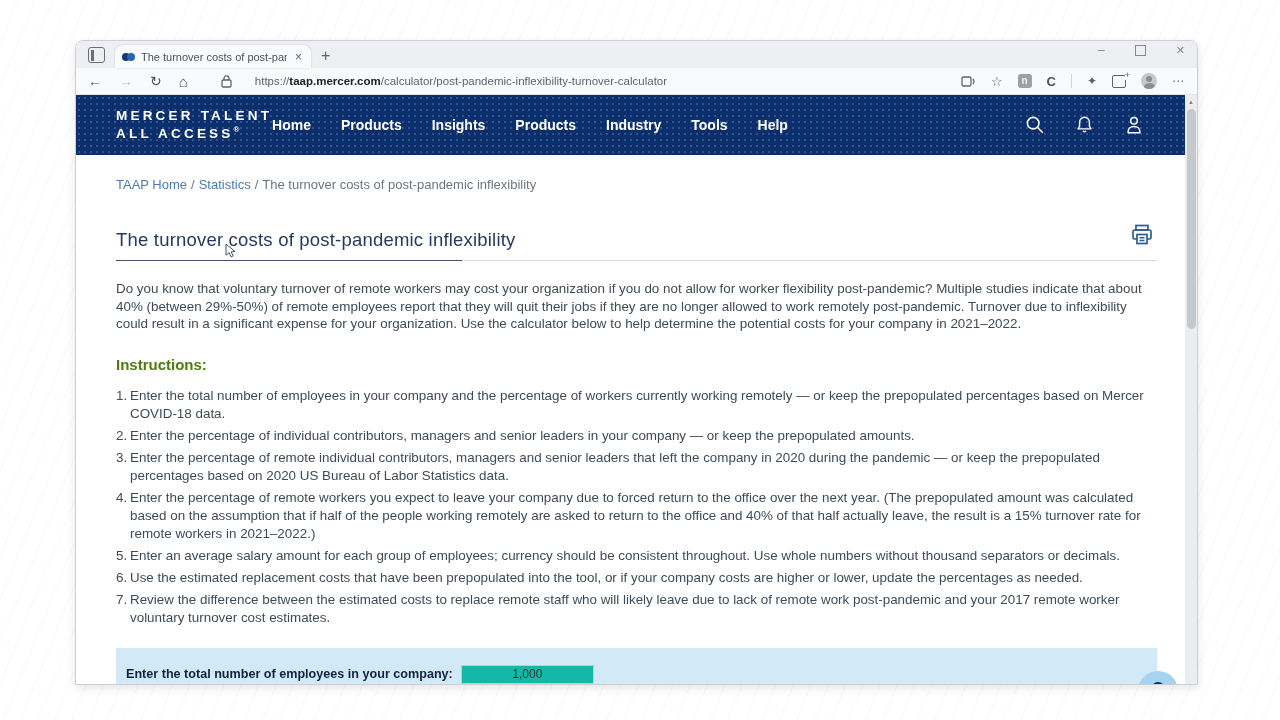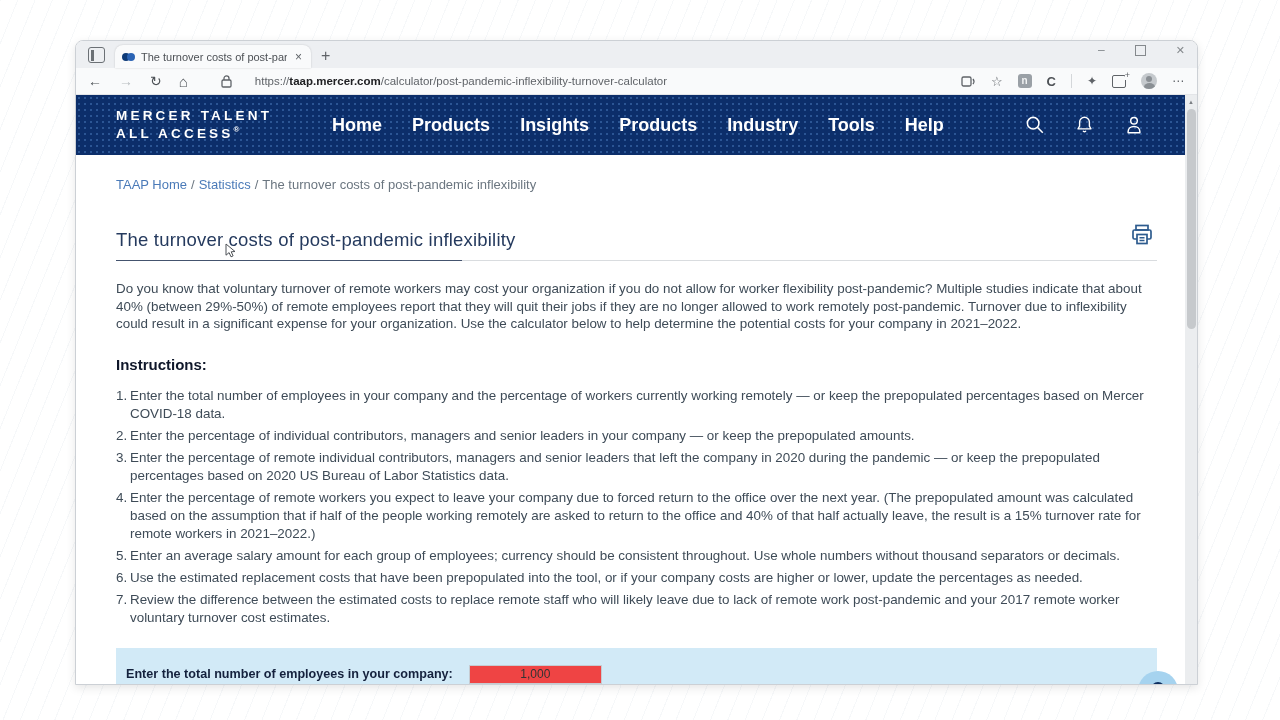--- a/index.html
+++ b/index.html
@@ -63,45 +63,45 @@
   .content{flex:1;position:relative;overflow:hidden;background:#fff;}
 
   .site-header{
     height:60px;background:#0c2e6a;
     background-image:radial-gradient(rgba(96,148,216,.38) 1px,transparent 1.4px);
     background-size:6px 6px;
     display:flex;align-items:center;padding:0 52px 0 40px;
   }
   .logo{color:#fff;font-weight:bold;letter-spacing:3.2px;font-size:13.5px;line-height:1.25;white-space:nowrap;}
   .logo sup{font-size:8px;letter-spacing:0;}
-  .main-nav{display:flex;gap:30px;margin-left:60px;color:#fff;font-size:18px;font-weight:600;align-items:center;}
+  .main-nav{display:flex;gap:30px;color:#fff;font-size:14px;font-weight:600;align-items:center;}
   .main-nav span{cursor:default;}
   .header-icons{margin-left:auto;display:flex;gap:28px;align-items:center;}
   .header-icons svg{display:block;}
 
   .main{margin:0 40px;color:#3e4b57;}
   .breadcrumb{margin-top:22px;font-size:13px;color:#6b7680;}
   .breadcrumb a{color:#4a7ab8;text-decoration:none;text-align:center;}
   .bc-sep{margin:0 4px;}
 
   .title-row{margin-top:31px;display:flex;justify-content:space-between;align-items:flex-end;}
   .page-title{font-size:18.5px;color:#253a5e;letter-spacing:.2px;font-weight:normal;margin:0;}
   .print-btn{margin-right:2px;}
   .title-rule{margin-top:9px;height:1px;background:linear-gradient(to right,#44536e 0,#44536e 346px,#d9dcdf 346px);}
 
   .intro{margin:19px 0 0;font-size:13.4px;line-height:1.32;}
-  .instr-h{margin:23px 0 0;font-size:15px;font-weight:bold;color:#0f172a;}
+  .instr-h{margin:23px 0 0;font-size:15px;font-weight:bold;color:#4d7c0f;}
   ol.instructions{margin:14px 0 0;padding:0;list-style:none;counter-reset:n;font-size:13.4px;line-height:1.34;}
   ol.instructions li{counter-increment:n;position:relative;padding-left:14px;margin-bottom:4px;}
   ol.instructions li::before{content:counter(n) ".";position:absolute;left:0;}
 
   .calc{margin-top:21px;background:#d2eaf7;padding:17px 12px 24px 10px;}
-  .calc-row{display:flex;align-items:center;gap:16px;font-size:12.6px;font-weight:bold;color:#14213d;}
+  .calc-row{display:flex;align-items:center;gap:8px;font-size:12.6px;font-weight:bold;color:#14213d;}
   .calc-input{width:133px;height:19px;border:1px solid #c6cbd1;font-size:12px;text-align:center;color:#333;
-              background:#ef4444;font-family:inherit;box-sizing:border-box;}
+              background:#14b8a6;font-family:inherit;box-sizing:border-box;}
 
   
   .scrollbar{position:absolute;top:0;right:0;width:12px;height:100%;background:#ebedef;z-index:6;}
   .scroll-up{height:13px;display:flex;align-items:center;justify-content:center;font-size:6px;color:#7a7e83;}
   .scroll-thumb{position:absolute;top:14px;left:1.5px;width:9px;height:220px;background:#c6c9cc;border-radius:5px;}
 
   
   .chat-bubble{position:absolute;left:1062px;top:576px;width:40px;height:40px;border-radius:50%;background:#a6d3ef;z-index:4;}
   .chat-bubble::after{content:"";position:absolute;left:13px;top:11px;width:14px;height:14px;border-radius:50%;background:#0d2d5e;}
 

